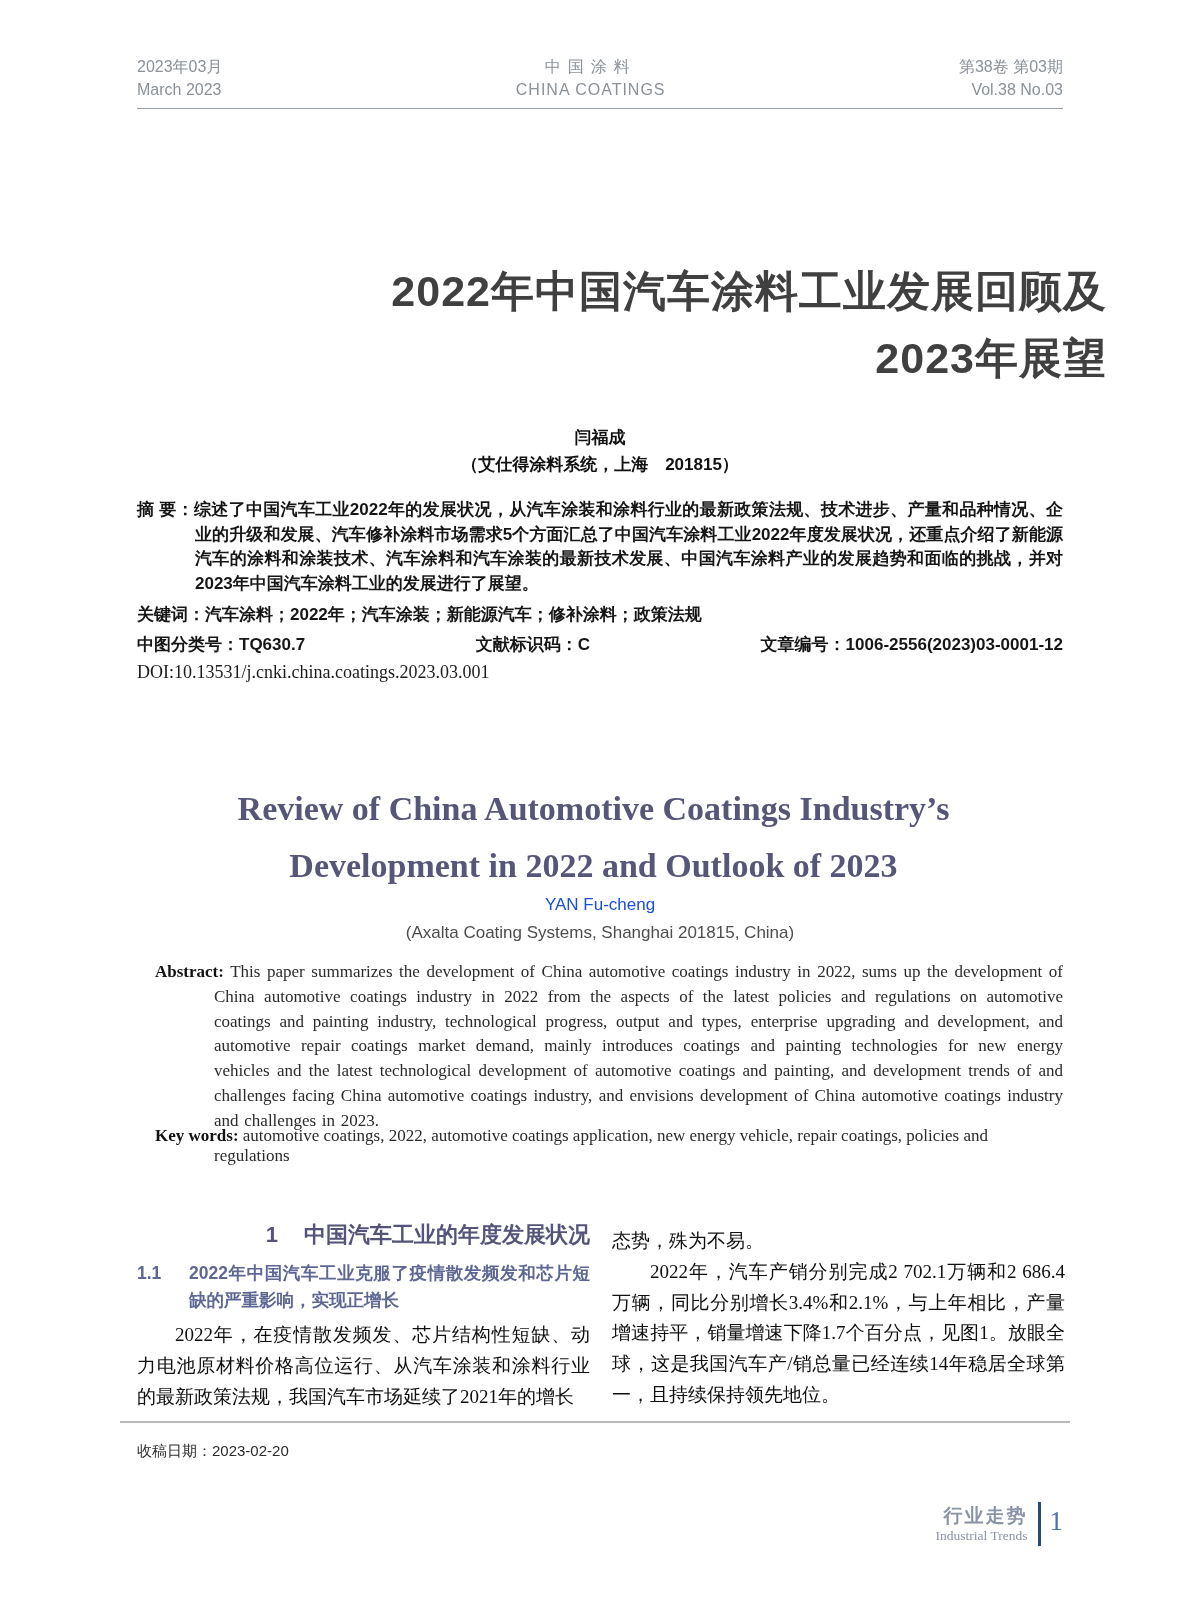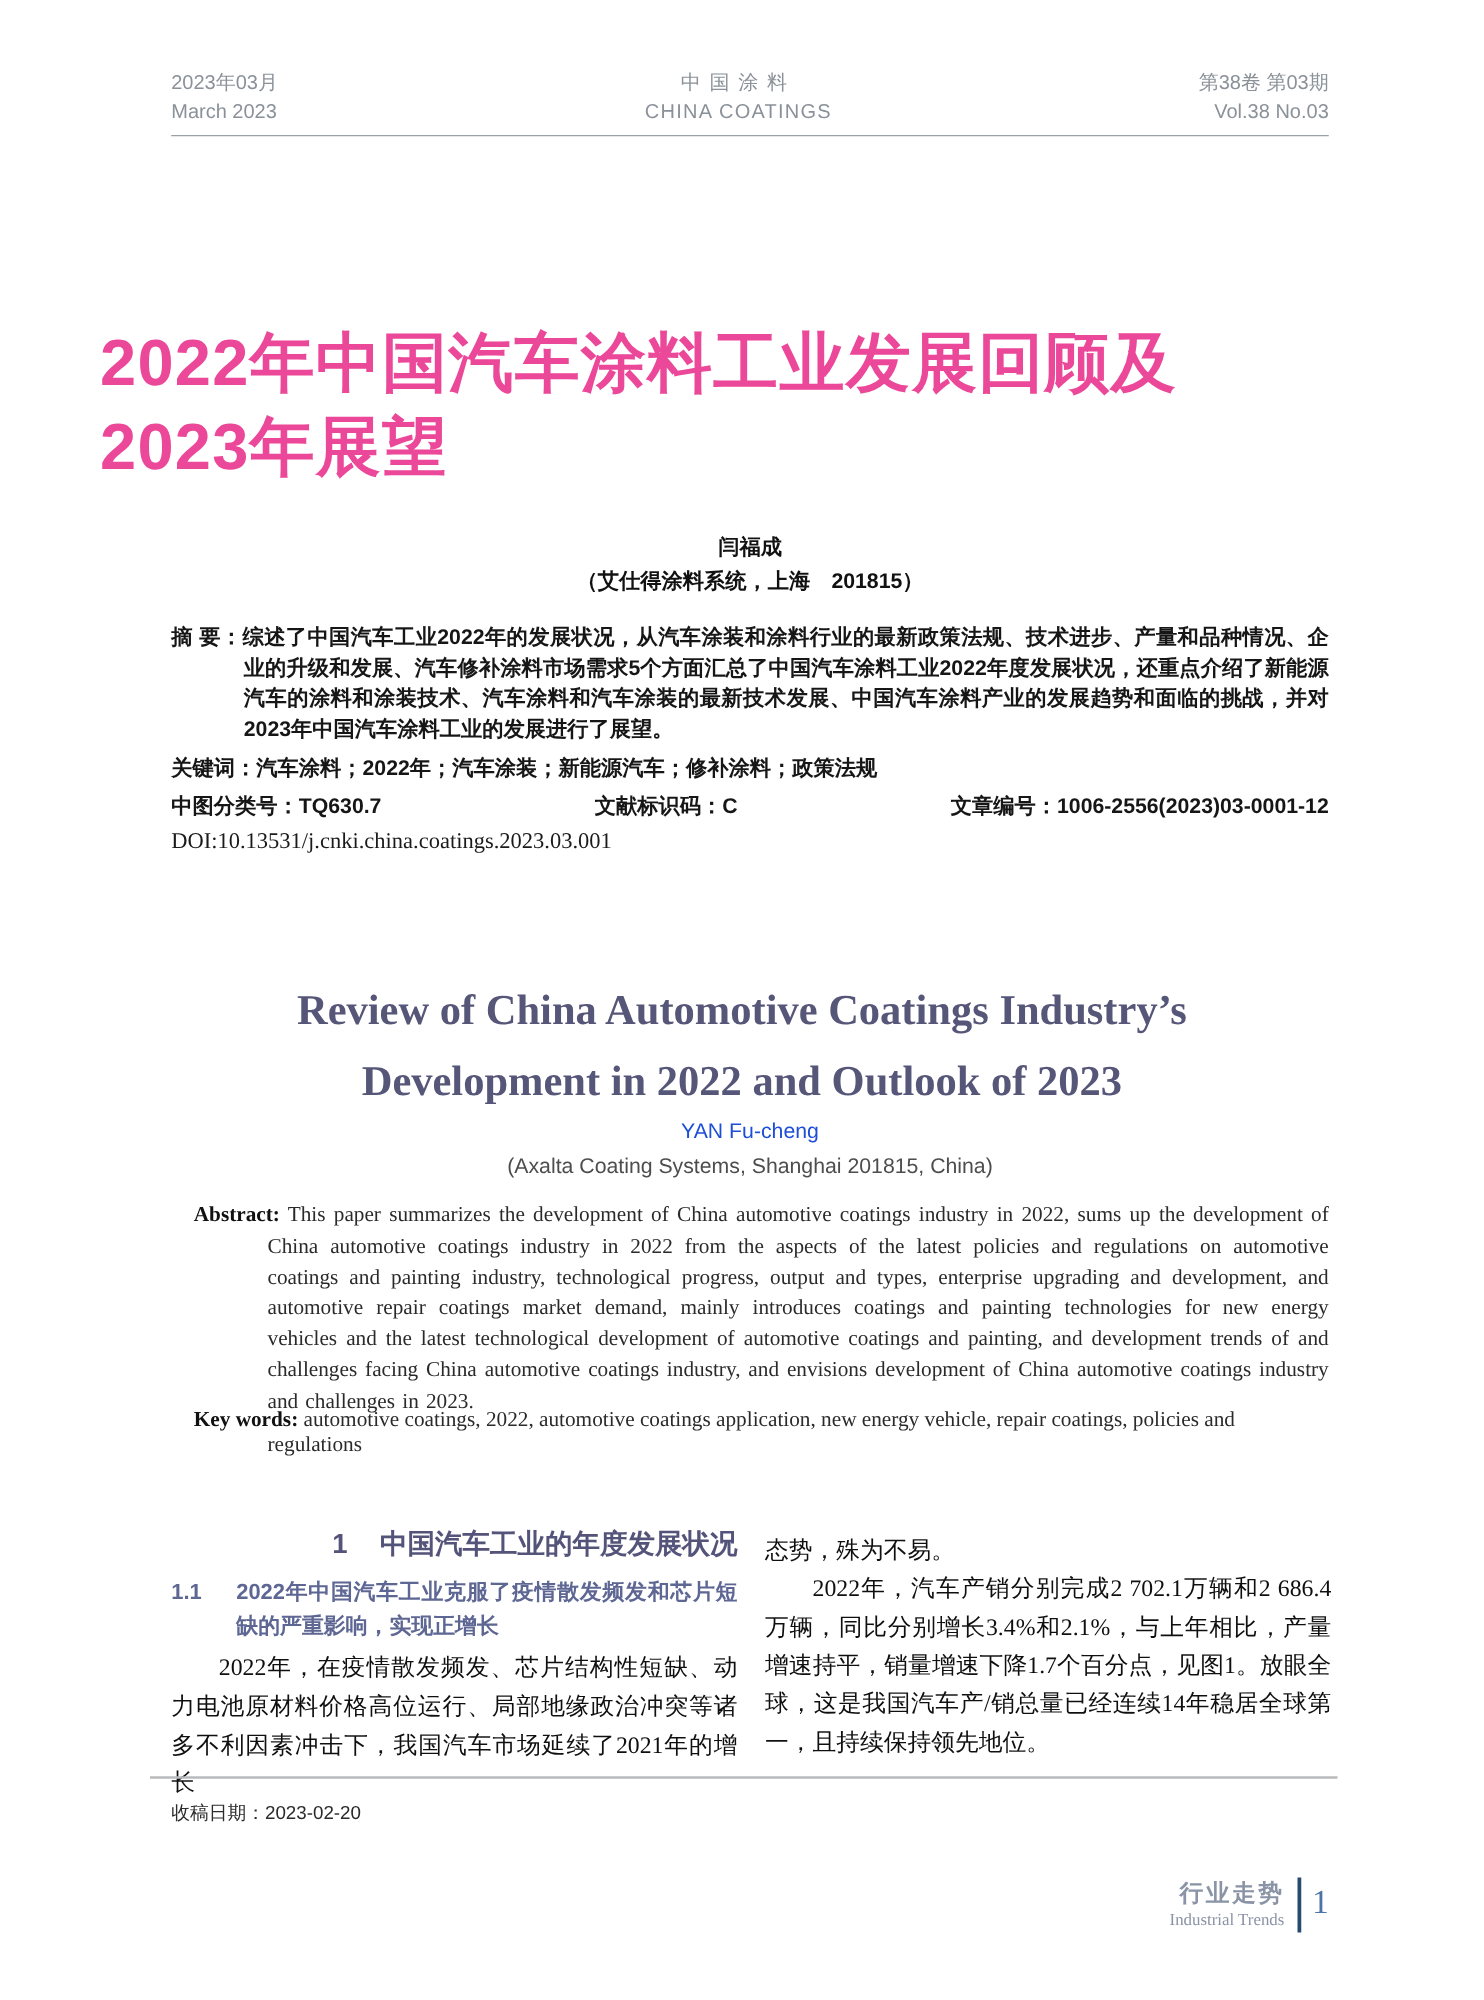--- a/index.html
+++ b/index.html
@@ -17,22 +17,22 @@
   .header-right  { text-align:right; }
   .spaced-cn { letter-spacing:7px; }
   .spaced-en { letter-spacing:1px; }
   .header-rule {
     position:absolute; top:108px; left:137px; width:926px;
     border-top:1.5px solid #9aa0a8;
   }
   
   .title-cn {
     position:absolute; top:258px; left:80px; width:1027px;
-    text-align:left; font-weight:bold; font-size:52px; line-height:67px;
-    color:#ec4899; letter-spacing:1px;
+    text-align:right; font-weight:bold; font-size:43px; line-height:67px;
+    color:#404040; letter-spacing:1px;
   }
   .author-cn {
     position:absolute; top:426px; left:137px; width:926px;
     text-align:center; font-weight:bold; font-size:17px; color:#111;
   }
   .affil-cn {
     position:absolute; top:453px; left:137px; width:926px;
     text-align:center; font-weight:bold; font-size:17px; color:#111;
   }
   
@@ -179,21 +179,21 @@
   <div class="affil-en">(Axalta Coating Systems, Shanghai 201815, China)</div>
 
   <div class="abstract-en"><span class="label">Abstract:</span><span> </span><span>This paper summarizes the development of China automotive coatings industry in 2022, sums up the development of China automotive coatings industry in 2022 from the aspects of the latest policies and regulations on automotive coatings and painting industry, technological progress, output and types, enterprise upgrading and development, and automotive repair coatings market demand, mainly introduces coatings and painting technologies for new energy vehicles and the latest technological development of automotive coatings and painting, and development trends of and challenges facing China automotive coatings industry, and envisions development of China automotive coatings industry and challenges in 2023.</span></div>
 
   <div class="keywords-en"><span class="label">Key words:</span><span> </span><span>automotive coatings, 2022, automotive coatings application, new energy vehicle, repair coatings, policies and regulations</span></div>
 
   <div class="columns">
     <div class="col col-left">
       <div class="sec1"><span class="num">1</span><span>中国汽车工业的年度发展状况</span></div>
       <div class="sec11"><span class="num">1.1</span><span>2022年中国汽车工业克服了疫情散发频发和芯片短缺的严重影响，实现正增长</span></div>
-      <p class="body-p indent">2022年，在疫情散发频发、芯片结构性短缺、动力电池原材料价格高位运行、局部地缘政治冲突等诸多不利因素冲击下，我国汽车市场延续了2021年的增长</p>
+      <p class="body-p indent">2022年，在疫情散发频发、芯片结构性短缺、动力电池原材料价格高位运行、从汽车涂装和涂料行业的最新政策法规，我国汽车市场延续了2021年的增长</p>
     </div>
     <div class="col col-right">
       <p class="body-p">态势，殊为不易。</p>
       <p class="body-p indent">2022年，汽车产销分别完成2 702.1万辆和2 686.4万辆，同比分别增长3.4%和2.1%，与上年相比，产量增速持平，销量增速下降1.7个百分点，见图1。放眼全球，这是我国汽车产/销总量已经连续14年稳居全球第一，且持续保持领先地位。</p>
     </div>
   </div>
 
   <div class="footnote-rule"></div>
   <div class="footnote">
     <div>收稿日期：2023-02-20</div>

